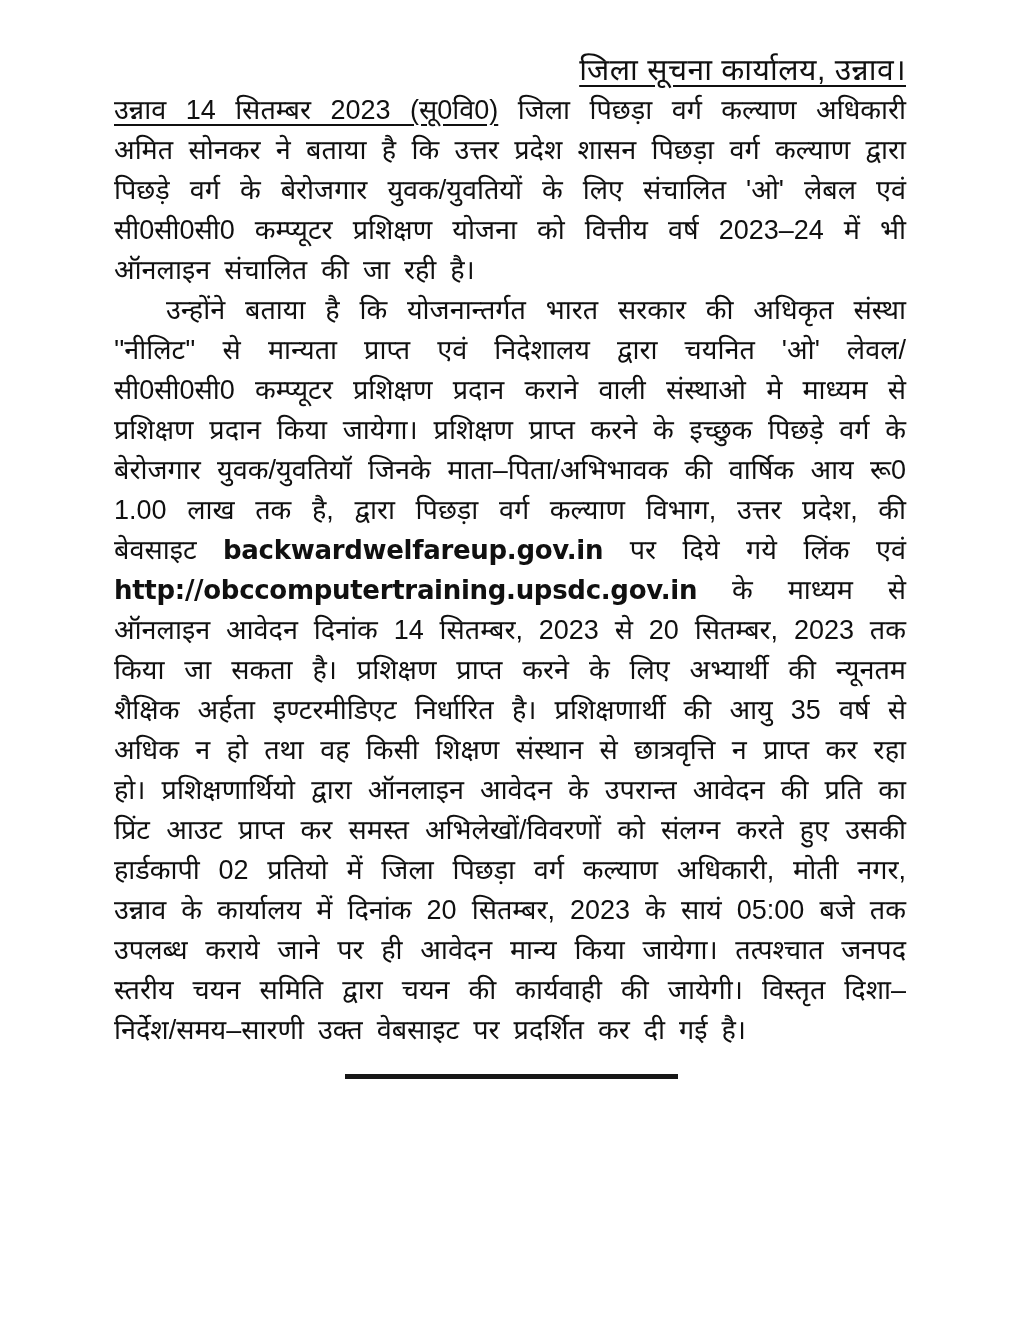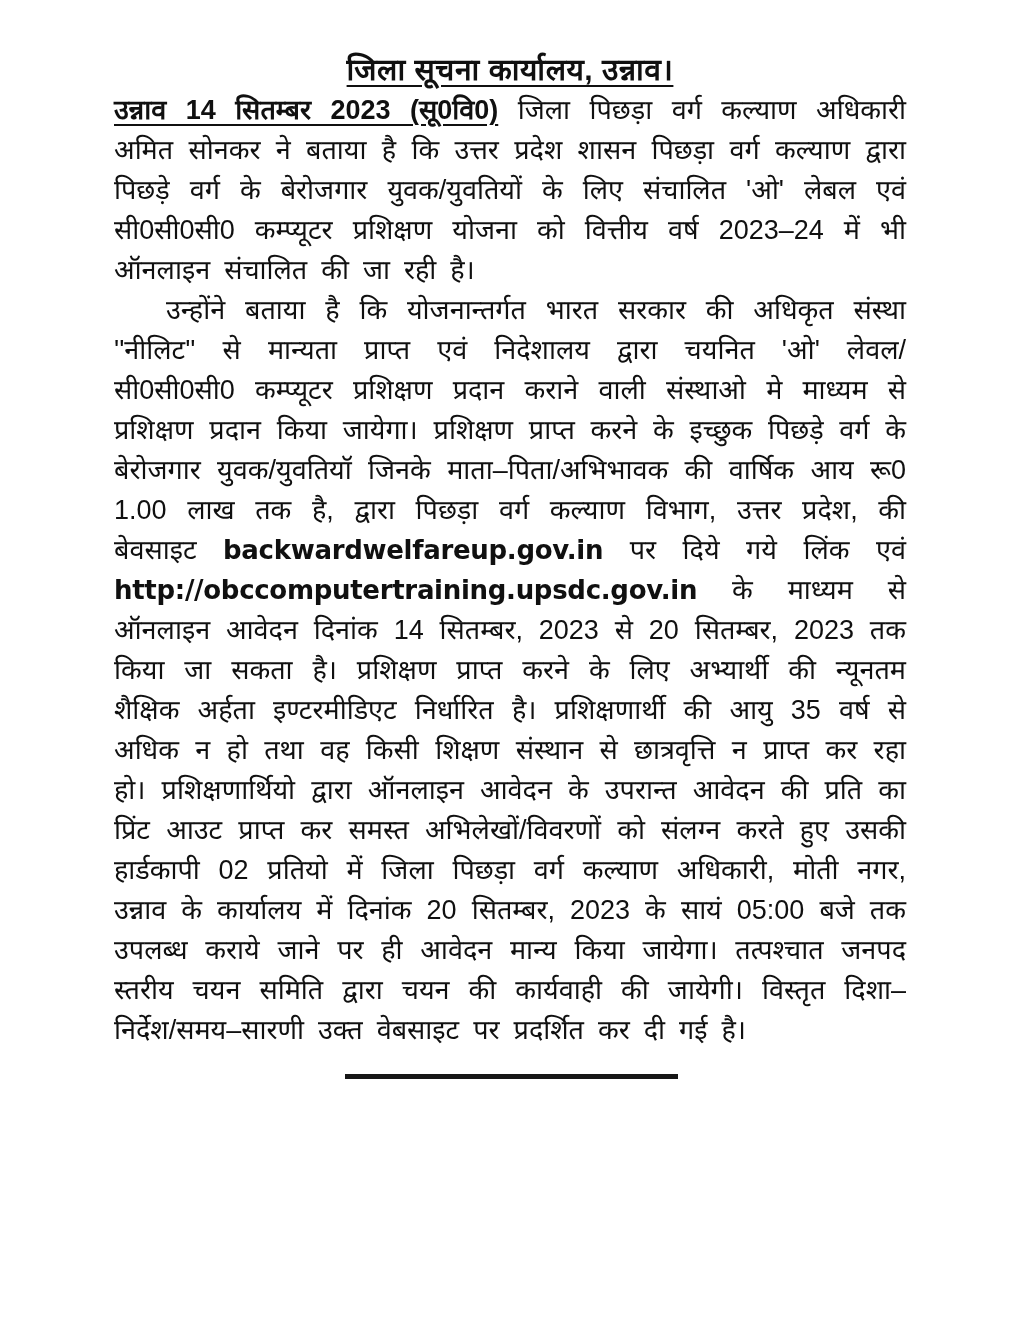--- a/index.html
+++ b/index.html
@@ -16,24 +16,24 @@
   }
   .page {
     box-sizing: border-box;
     width: 1024px;
     height: 1325px;
     padding: 50px 118px 0 114px;
     background: #ffffff;
   }
   .title-line {
     margin: 0;
-    text-align: center;
+    text-align: right;
     font-size: 30px;
     line-height: 40px;
-    font-weight: bold;
+    font-weight: normal;
     letter-spacing: 0.5px;
   }
   .title-line .u {
     text-decoration: underline;
     text-decoration-thickness: 2px;
     text-underline-offset: 5px;
   }
   .subtitle-line {
     margin: 0 0 2px 0;
     text-align: center;
@@ -42,21 +42,21 @@
     font-weight: bold;
   }
   .body-text {
     margin: 0;
     font-size: 27px;
     line-height: 40px;
     text-align: justify;
     word-spacing: 0.24em;
   }
   .dateline {
-    font-weight: bold;
+    font-weight: normal;
     text-decoration: underline;
     text-decoration-thickness: 2px;
     text-underline-offset: 5px;
   }
   .indent-first {
     text-indent: 52px;
   }
   .url {
     font-family: "DejaVu Sans", sans-serif;
     font-weight: bold;

